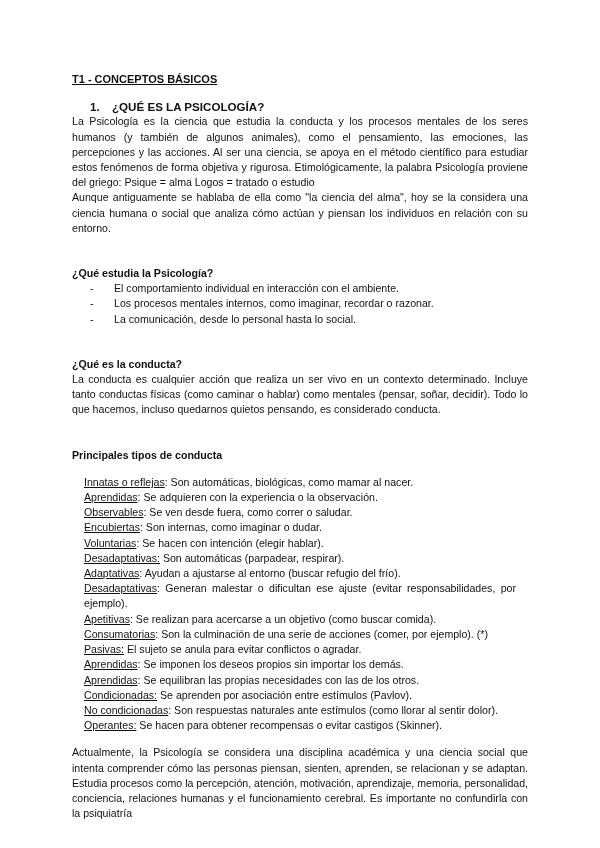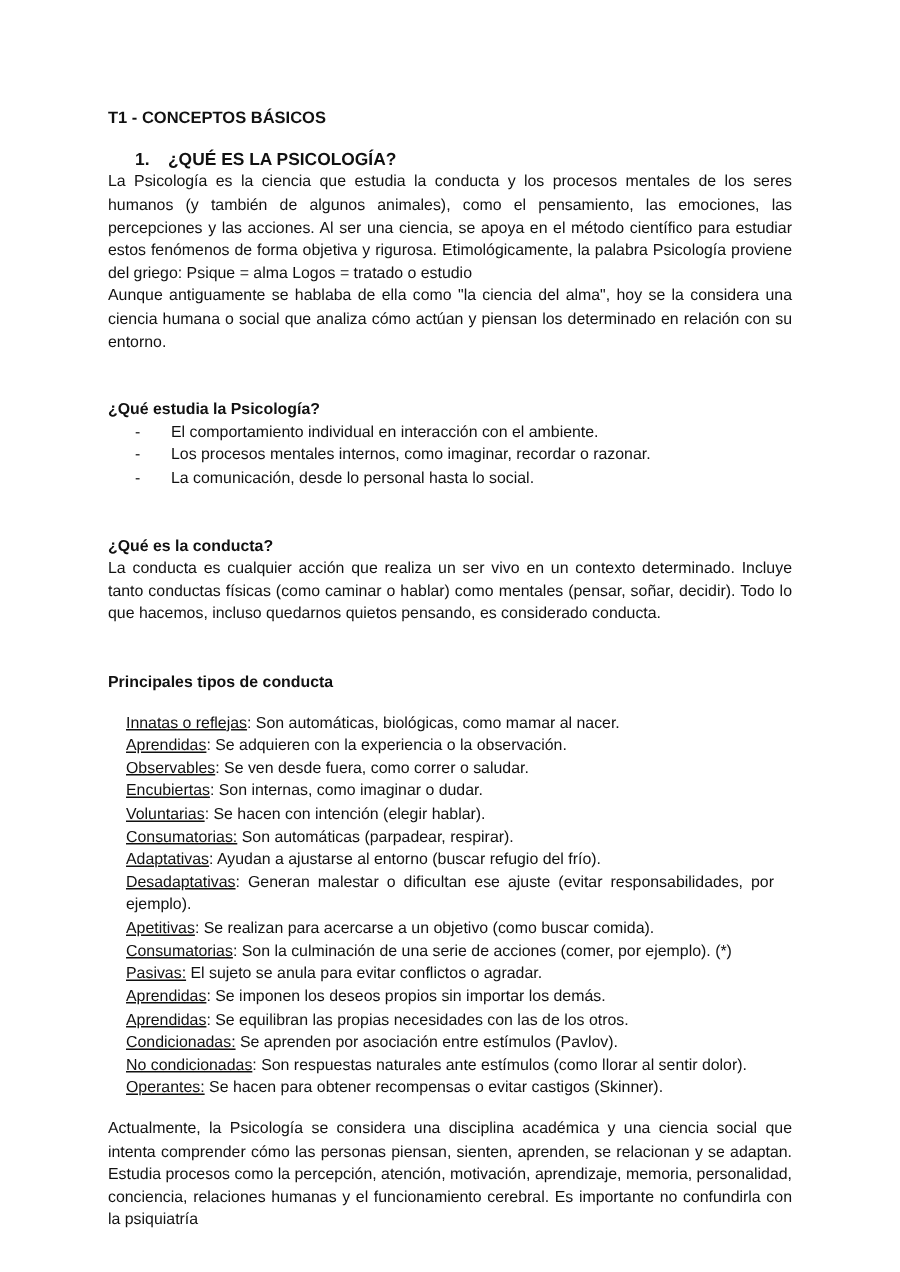--- a/index.html
+++ b/index.html
@@ -7,21 +7,21 @@
     .page {
       position: absolute;
       left: 72px;
       top: 72px;
       width: 456px;
       font-family: "Liberation Sans", sans-serif;
       font-size: 10.6px;
       line-height: 15.2px;
       color: #111111;
     }
-    .doc-title { font-weight: bold; font-size: 11px; margin: 0 0 12px 0; }
+    .doc-title { font-weight: bold; font-size: 11px; margin: 0 0 12px 0; text-decoration: underline; }
     .section-h { font-weight: bold; font-size: 11.6px; margin: 0; padding-left: 18px; display:flex; }
     .section-h .num { width: 22px; }
     .para { text-align: justify; margin: 0; }
     .subh { font-weight: bold; margin: 30px 0 0 0; }
     ul.dash { list-style: none; margin: 0; padding: 0 0 0 18px; }
     ul.dash li { display: flex; }
     ul.dash li .bullet { width: 24px; flex: none; }
     .types { margin: 12px; }
     .type-row { text-align: justify; }
     .type-row .term { text-decoration: underline; }
@@ -30,21 +30,21 @@
 <body>
 
 <div class="page">
   <div class="doc-title">T1 - CONCEPTOS BÁSICOS</div>
 
   <div class="section-h">
     <span class="num">1.</span>
     <span>¿QUÉ ES LA PSICOLOGÍA?</span>
   </div>
   <p class="para">La Psicología es la ciencia que estudia la conducta y los procesos mentales de los seres humanos (y también de algunos animales), como el pensamiento, las emociones, las percepciones y las acciones. Al ser una ciencia, se apoya en el método científico para estudiar estos fenómenos de forma objetiva y rigurosa.  Etimológicamente, la palabra Psicología proviene del griego:  Psique = alma  Logos = tratado o estudio</p>
-  <p class="para">Aunque antiguamente se hablaba de ella como "la ciencia del alma", hoy se la considera una ciencia humana o social que analiza cómo actúan y piensan los determinado en relación con su entorno.</p>
+  <p class="para">Aunque antiguamente se hablaba de ella como "la ciencia del alma", hoy se la considera una ciencia humana o social que analiza cómo actúan y piensan los individuos en relación con su entorno.</p>
 
   <div class="subh">¿Qué estudia la Psicología?</div>
   <ul class="dash">
     <li>
         <span class="bullet">-</span>
         <span>El comportamiento individual en interacción con el ambiente.</span>
       </li>
     <li>
         <span class="bullet">-</span>
         <span>Los procesos mentales internos, como imaginar, recordar o razonar.</span>
@@ -58,21 +58,21 @@
   <div class="subh">¿Qué es la conducta?</div>
   <p class="para">La conducta es cualquier acción que realiza un ser vivo en un contexto determinado. Incluye tanto conductas físicas (como caminar o hablar) como mentales (pensar, soñar, decidir). Todo lo que hacemos, incluso quedarnos quietos pensando, es considerado conducta.</p>
 
   <div class="subh">Principales tipos de conducta</div>
   <div class="types">
     <div class="type-row"><span class="term">Innatas o reflejas</span><span>: Son automáticas, biológicas, como mamar al nacer.</span></div>
     <div class="type-row"><span class="term">Aprendidas</span><span>: Se adquieren con la experiencia o la observación.</span></div>
     <div class="type-row"><span class="term">Observables</span><span>: Se ven desde fuera, como correr o saludar.</span></div>
     <div class="type-row"><span class="term">Encubiertas</span><span>: Son internas, como imaginar o dudar.</span></div>
     <div class="type-row"><span class="term">Voluntarias</span><span>: Se hacen con intención (elegir hablar).</span></div>
-    <div class="type-row"><span class="term">Consumatorias:</span><span> Son automáticas (parpadear, respirar).</span></div>
+    <div class="type-row"><span class="term">Desadaptativas:</span><span> Son automáticas (parpadear, respirar).</span></div>
     <div class="type-row"><span class="term">Adaptativas</span><span>:  Ayudan a ajustarse al entorno (buscar refugio del frío).</span></div>
     <div class="type-row"><span class="term">Desadaptativas</span><span>: Generan malestar o dificultan ese ajuste (evitar responsabilidades, por ejemplo).</span></div>
     <div class="type-row"><span class="term">Apetitivas</span><span>: Se realizan para acercarse a un objetivo (como buscar comida).</span></div>
     <div class="type-row"><span class="term">Consumatorias</span><span>: Son la culminación de una serie de acciones (comer, por ejemplo). (*)</span></div>
     <div class="type-row"><span class="term">Pasivas:</span><span> El sujeto se anula para evitar conflictos o agradar.</span></div>
     <div class="type-row"><span class="term">Aprendidas</span><span>: Se imponen los deseos propios sin importar los demás.</span></div>
     <div class="type-row"><span class="term">Aprendidas</span><span>: Se equilibran las propias necesidades con las de los otros.</span></div>
     <div class="type-row"><span class="term">Condicionadas:</span><span> Se aprenden por asociación entre estímulos (Pavlov).</span></div>
     <div class="type-row"><span class="term">No condicionadas</span><span>: Son respuestas naturales ante estímulos (como llorar al sentir dolor).</span></div>
     <div class="type-row"><span class="term">Operantes:</span><span> Se hacen para obtener recompensas o evitar castigos (Skinner).</span></div>

